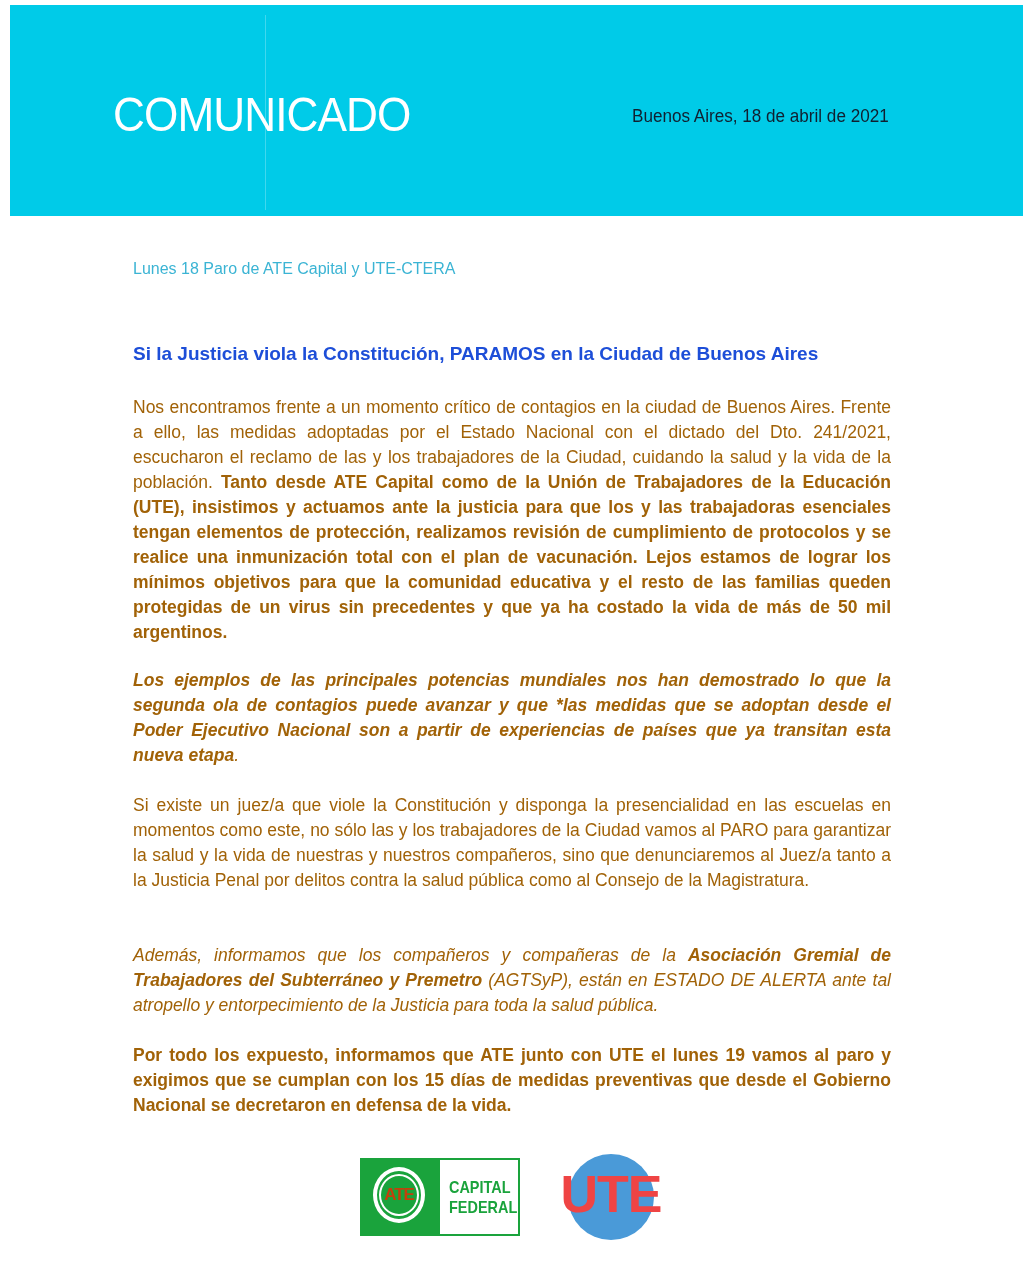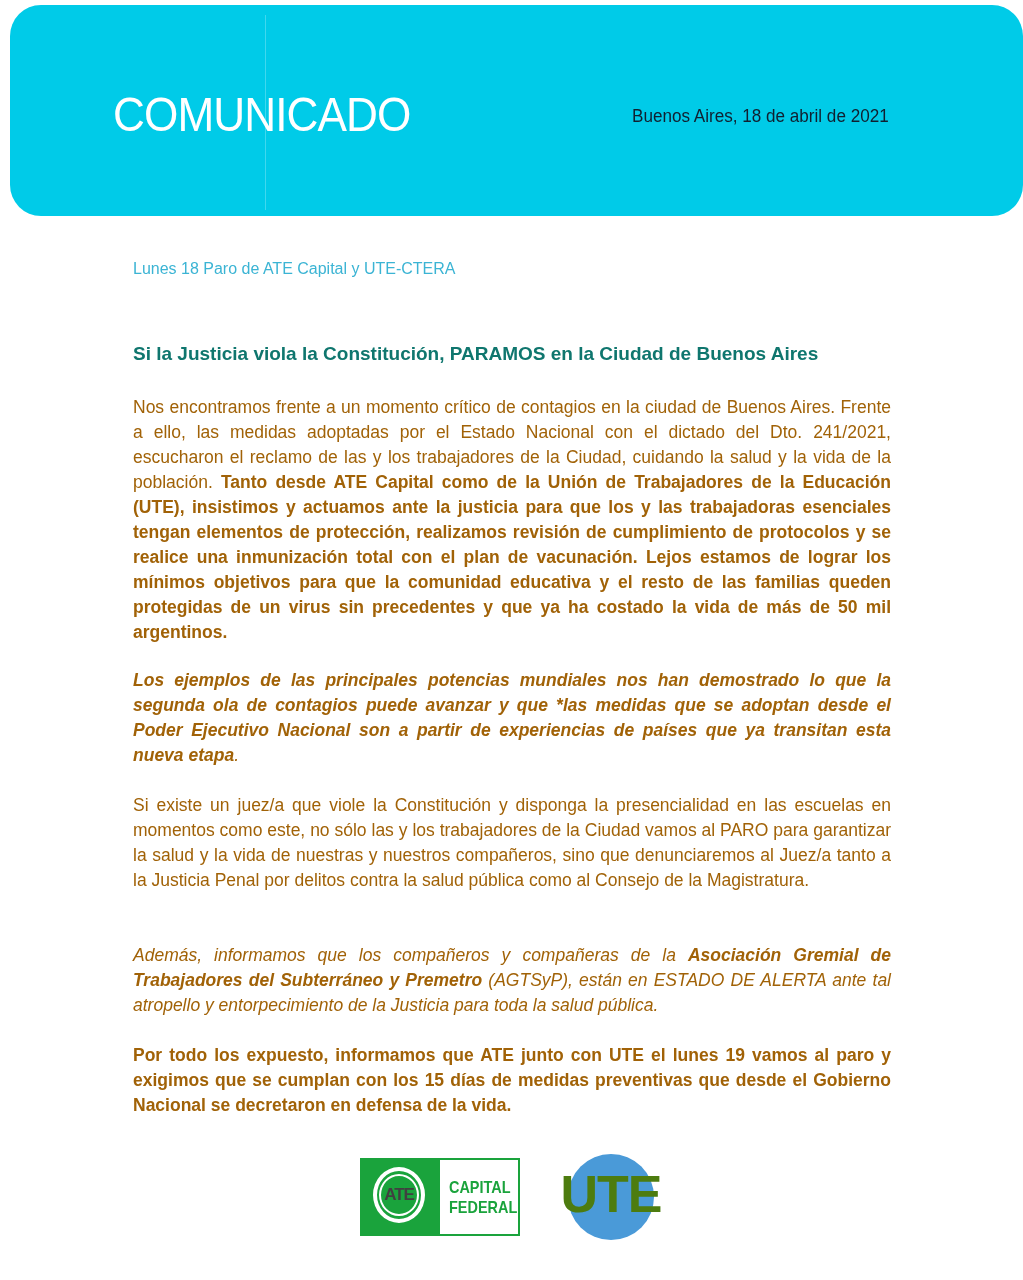--- a/index.html
+++ b/index.html
@@ -1,54 +1,54 @@
 <!DOCTYPE html>
 <html><head>
 <meta charset="utf-8">
 <style>
   html, body { margin: 0; padding: 0; background: #ffffff; }
   body { width: 1023px; height: 1280px; position: relative; overflow: hidden;
          font-family: "Liberation Sans", sans-serif; color: #111; }
   .header { position: absolute; left: 10px; top: 5px; width: 1013px; height: 211px;
-            background: #00cbe8; border-radius: 31px; }
+            background: #00cbe8; }
   .header .divider { position: absolute; left: 255px; top: 10px; width: 1px; height: 195px;
                      background: rgba(255,255,255,0.25); }
   .header .title { position: absolute; left: 103px; top: 82px; font-size: 48px; color: #ffffff;
                    letter-spacing: -1px; transform: scaleX(0.92); transform-origin: left center;
                    font-family: "Liberation Sans", sans-serif; }
   .header .date { position: absolute; left: 622px; top: 101px; font-size: 18px; color: #102030;
                   transform: scaleX(0.95); transform-origin: left center; }
   .subtitle { position: absolute; left: 133px; top: 260px; font-size: 16px; color: #3bb4d4; }
-  .headline { position: absolute; left: 133px; top: 343px; font-size: 19px; font-weight: bold; color: #0f766e;
+  .headline { position: absolute; left: 133px; top: 343px; font-size: 19px; font-weight: bold; color: #1d4ed8;
               width: 760px; }
   .para { position: absolute; left: 133px; width: 758px; font-size: 17.5px; line-height: 25px;
           text-align: justify; color: #a16207; }
   .para b { font-weight: bold; }
   #p1 { top: 395px; }
   #p2 { top: 668px; font-style: italic; }
   #p3 { top: 793px; }
   #p4 { top: 943px; font-style: italic; }
   #p5 { top: 1043px; }
   .logos { position: absolute; left: 360px; top: 1158px; }
   .ate-logo { position: absolute; left: 0; top: 0; width: 160px; height: 78px; border: 2px solid #1aa33c;
               background: #fff; box-sizing: border-box; }
   .ate-logo .green { position: absolute; left: 0; top: 0; width: 78px; height: 74px; background: #1aa33c; }
   .ate-logo .ring { position: absolute; left: 11px; top: 7px; width: 52px; height: 56px; border: 4px solid #fff;
                     border-radius: 50%; box-sizing: border-box; }
   .ate-logo .ring-inner { position: absolute; left: 17px; top: 14px; width: 40px; height: 42px; border: 2px solid #fff;
                     border-radius: 50%; box-sizing: border-box; }
-  .ate-logo .ate-text { position: absolute; left: 18px; top: 25px; width: 38px; text-align: center; color: #404040;
+  .ate-logo .ate-text { position: absolute; left: 18px; top: 25px; width: 38px; text-align: center; color: #c2410c;
                         font-weight: bold; font-size: 17px; letter-spacing: -1px; }
   .ate-logo .cap { position: absolute; left: 87px; top: 18px; color: #1aa33c; font-weight: bold; font-size: 17px;
                    line-height: 20px; transform: scaleX(0.85); transform-origin: left top; }
   .ute-logo { position: absolute; left: 196px; top: -4px; width: 110px; height: 90px; }
   .ute-logo .circle { position: absolute; left: 12px; top: 0; width: 86px; height: 86px; border-radius: 50%;
                       background: #4a9ad8; }
   .ute-logo .ute-text { position: absolute; left: 0; top: 10px; width: 110px; text-align: center; font-weight: bold;
-                        font-size: 52px; color: #4d7c0f; letter-spacing: -1px; }
+                        font-size: 52px; color: #ef4444; letter-spacing: -1px; }
 </style>
 </head>
 <body>
 
 <div class="header">
   <div class="divider"></div>
   <div class="title">COMUNICADO</div>
   <div class="date">Buenos Aires, 18 de abril de 2021</div>
 </div>
 

